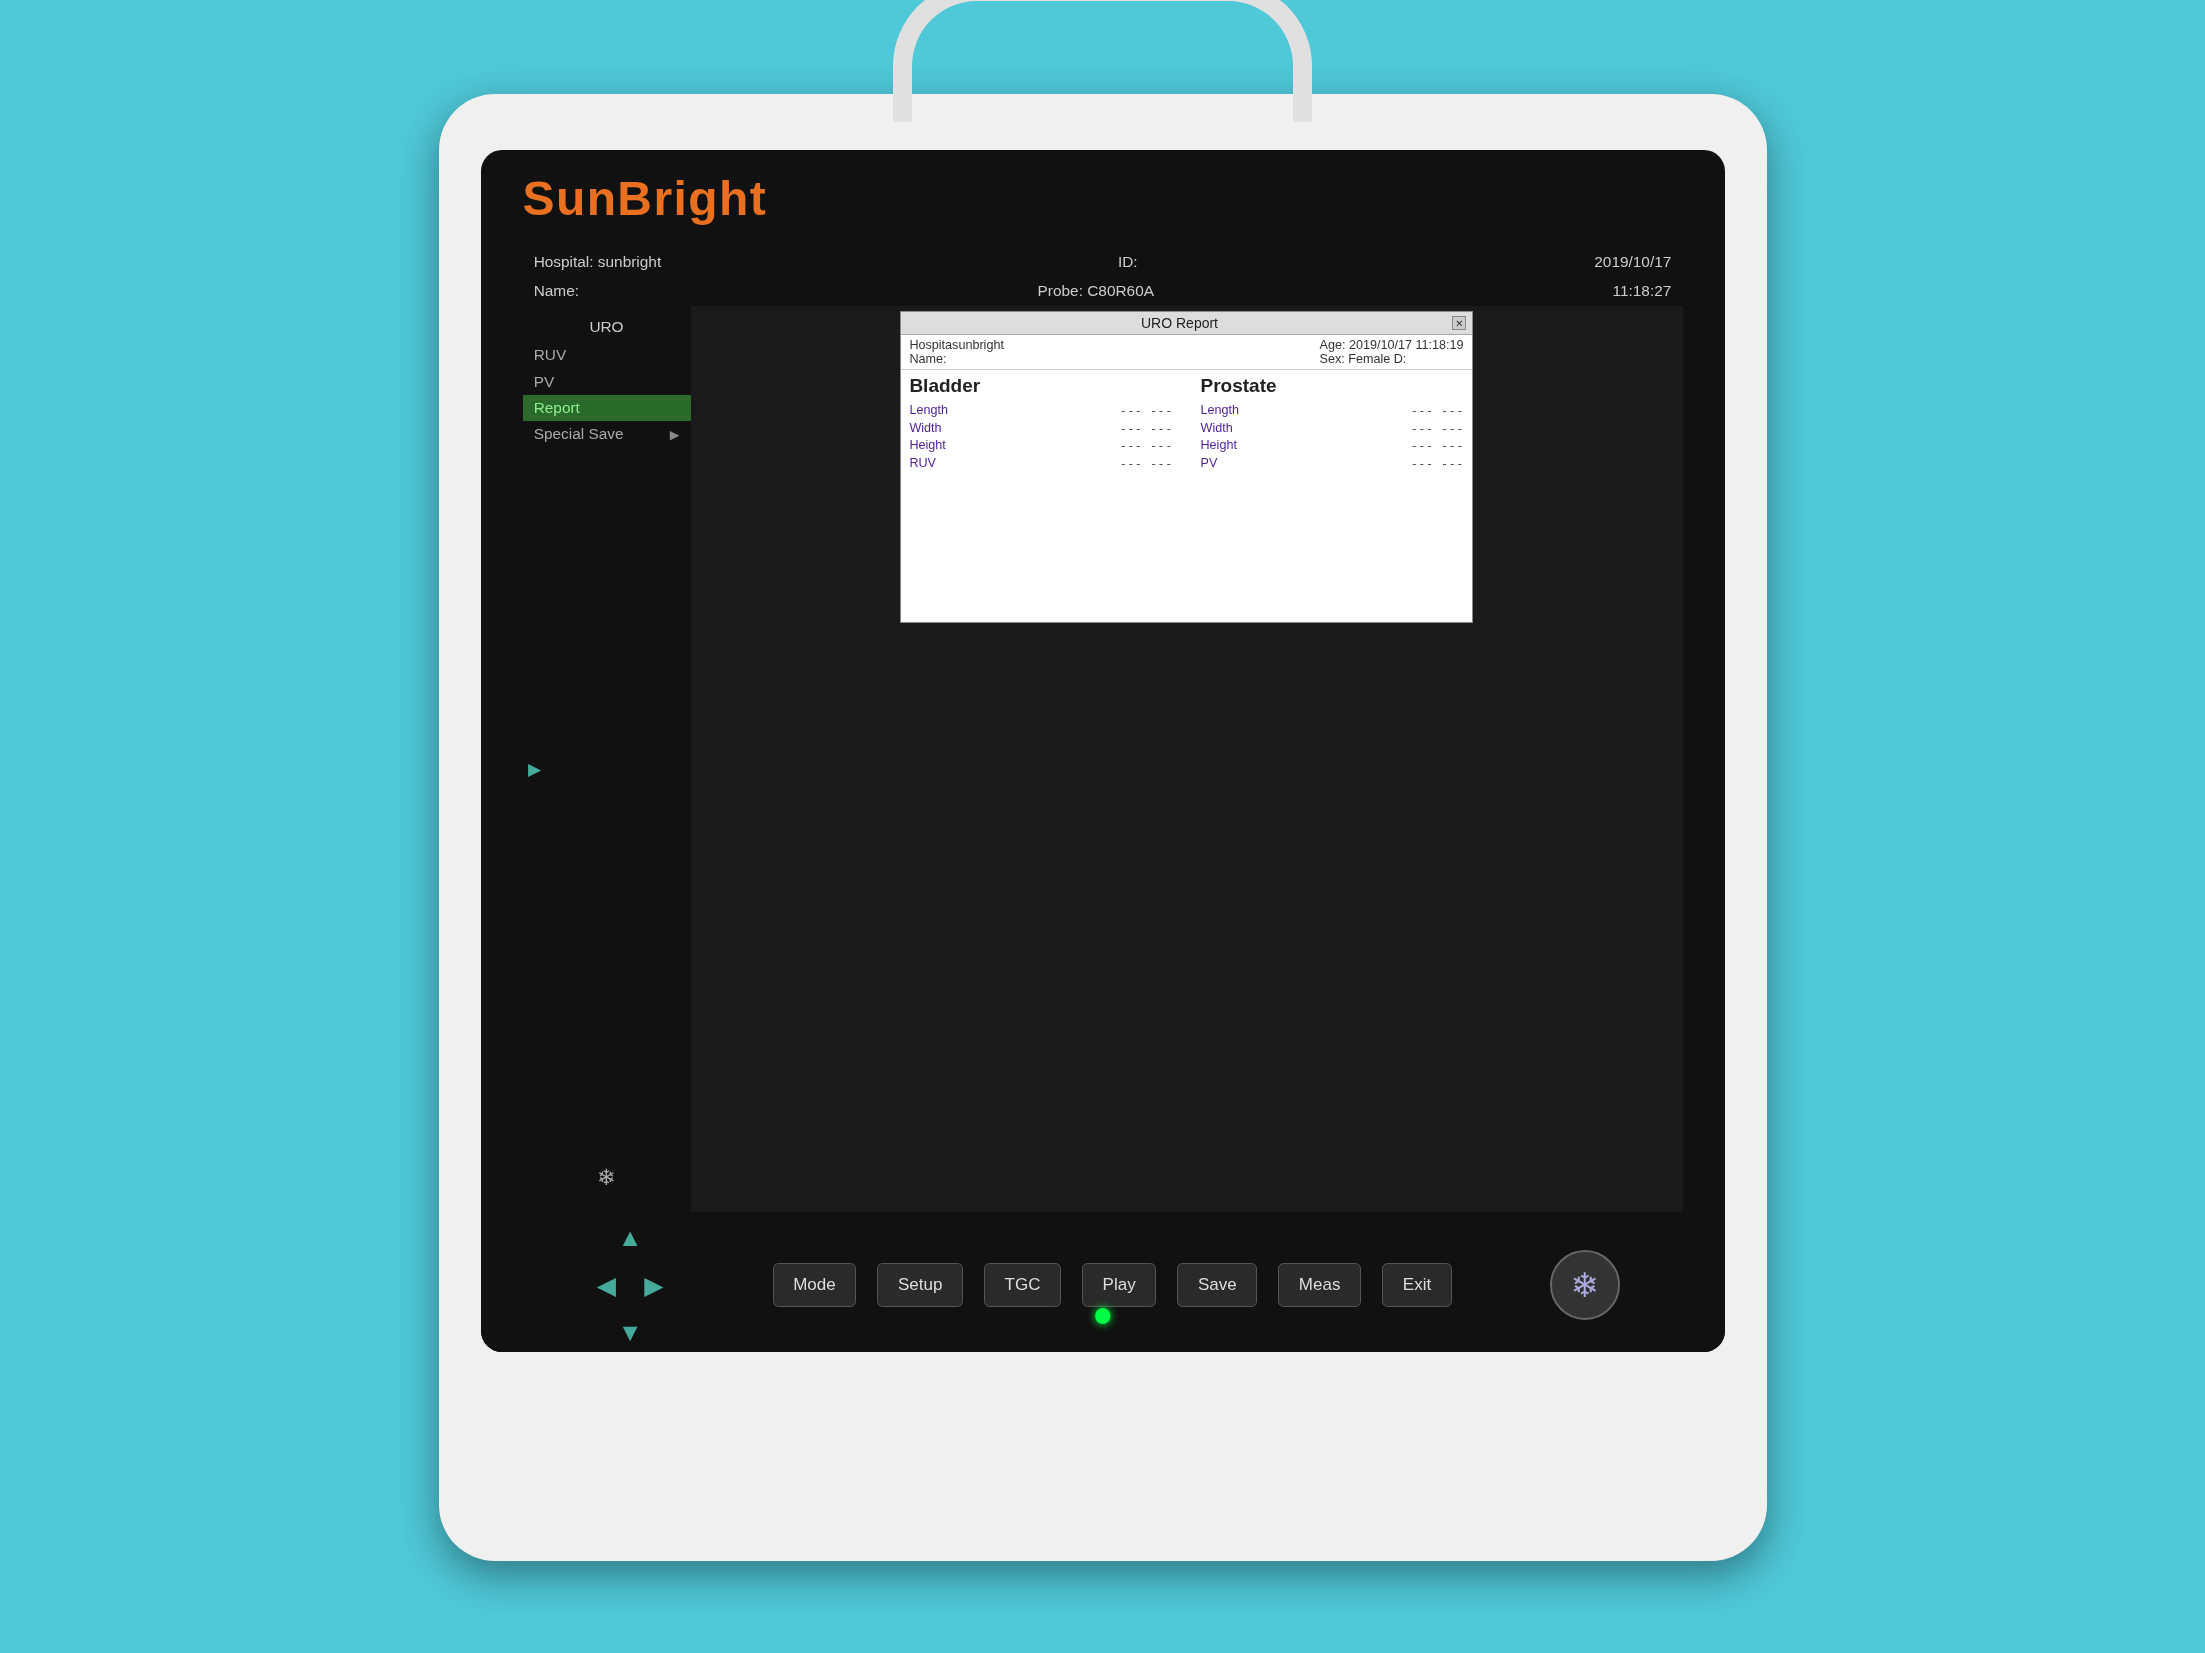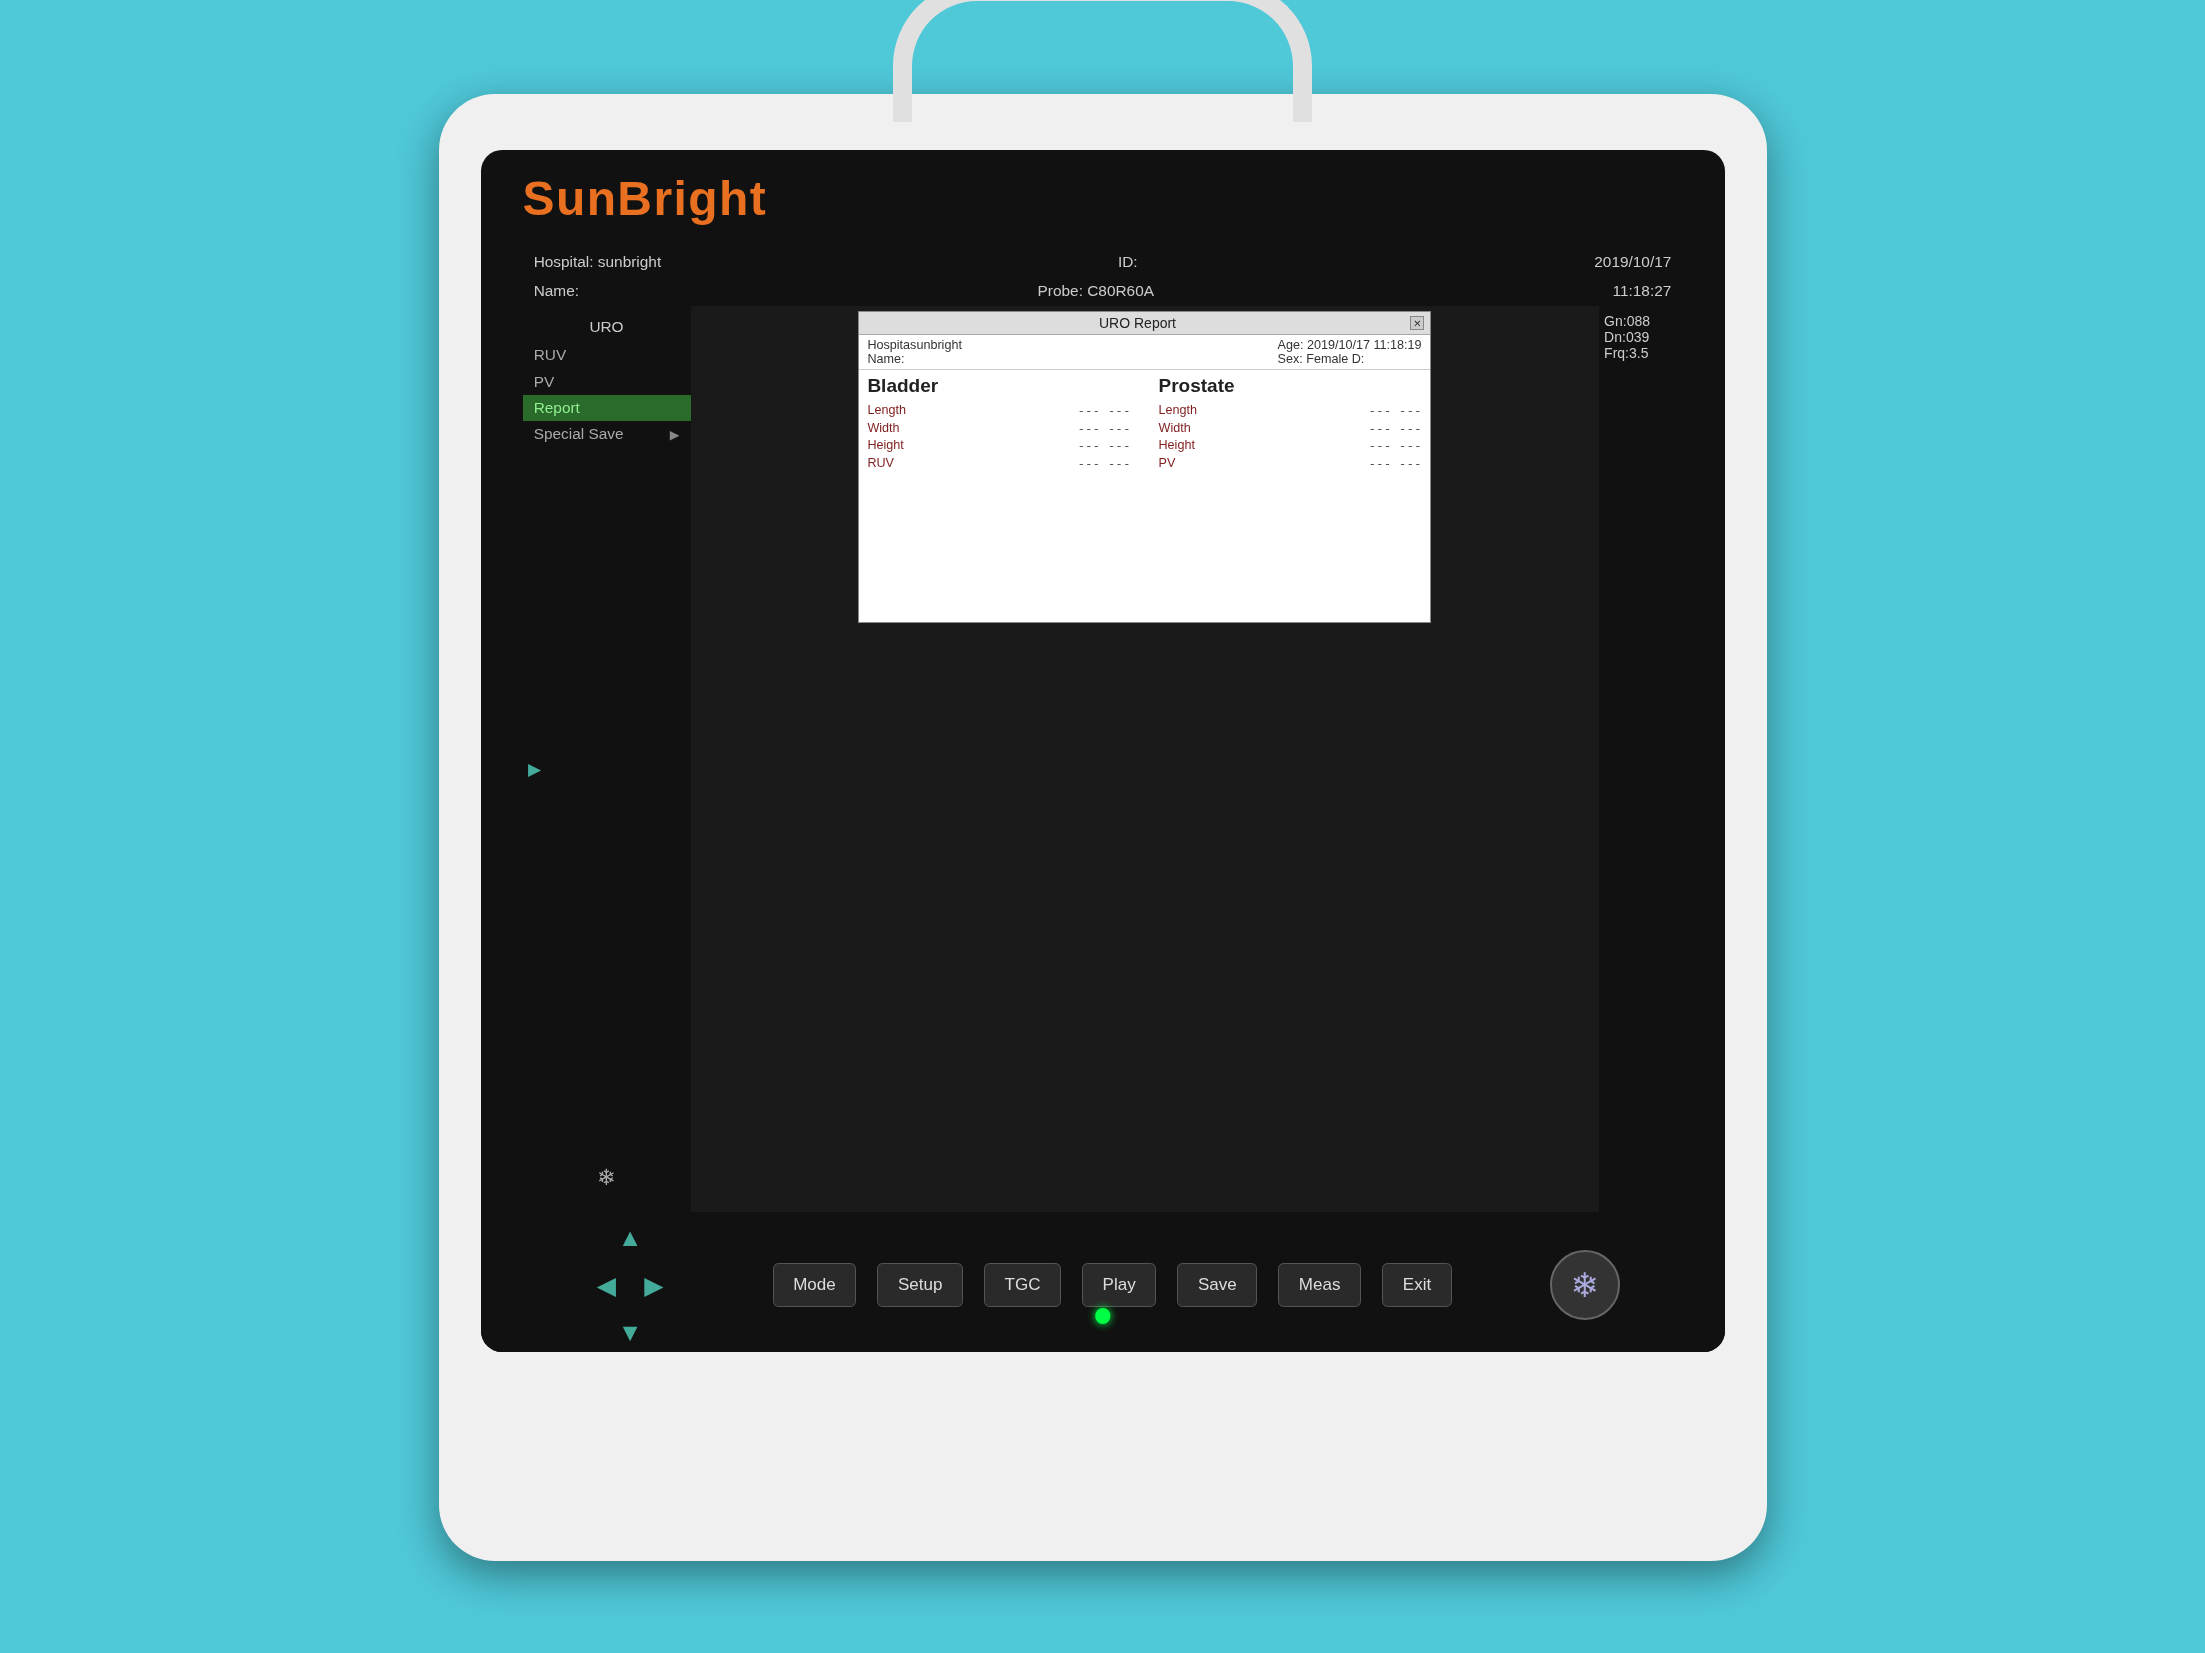--- a/index.html
+++ b/index.html
@@ -218,21 +218,21 @@
     .report-row {
       display: flex;
       justify-content: space-between;
       font-size: 12.6px;
       color: #444;
       padding: 1.4px 0;
     }
 
     .report-row-label {
       min-width: 56px;
-      color: #7f1d1d;
+      color: #4c1d95;
     }
 
     .report-row-value {
       color: #555;
       font-family: monospace;
     }
 
     .right-panel {
       width: 84px;
       background: #111;
@@ -438,25 +438,20 @@
                   <div class="report-row">
                     <span class="report-row-label">PV</span>
                     <span class="report-row-value">--- ---</span>
                   </div>
                 </div>
               </div>
             </div>
           </div>
         </div>
 
-        <div class="right-panel">
-          <span>Gn:088</span>
-          <span>Dn:039</span>
-          <span>Frq:3.5</span>
-        </div>
       </div>
     </div>
 
     <div class="bottom-bar">
 
       <div class="nav-cluster">
         <div class="nav-row">
           <button class="nav-btn">▲</button>
         </div>
         <div class="nav-row">

